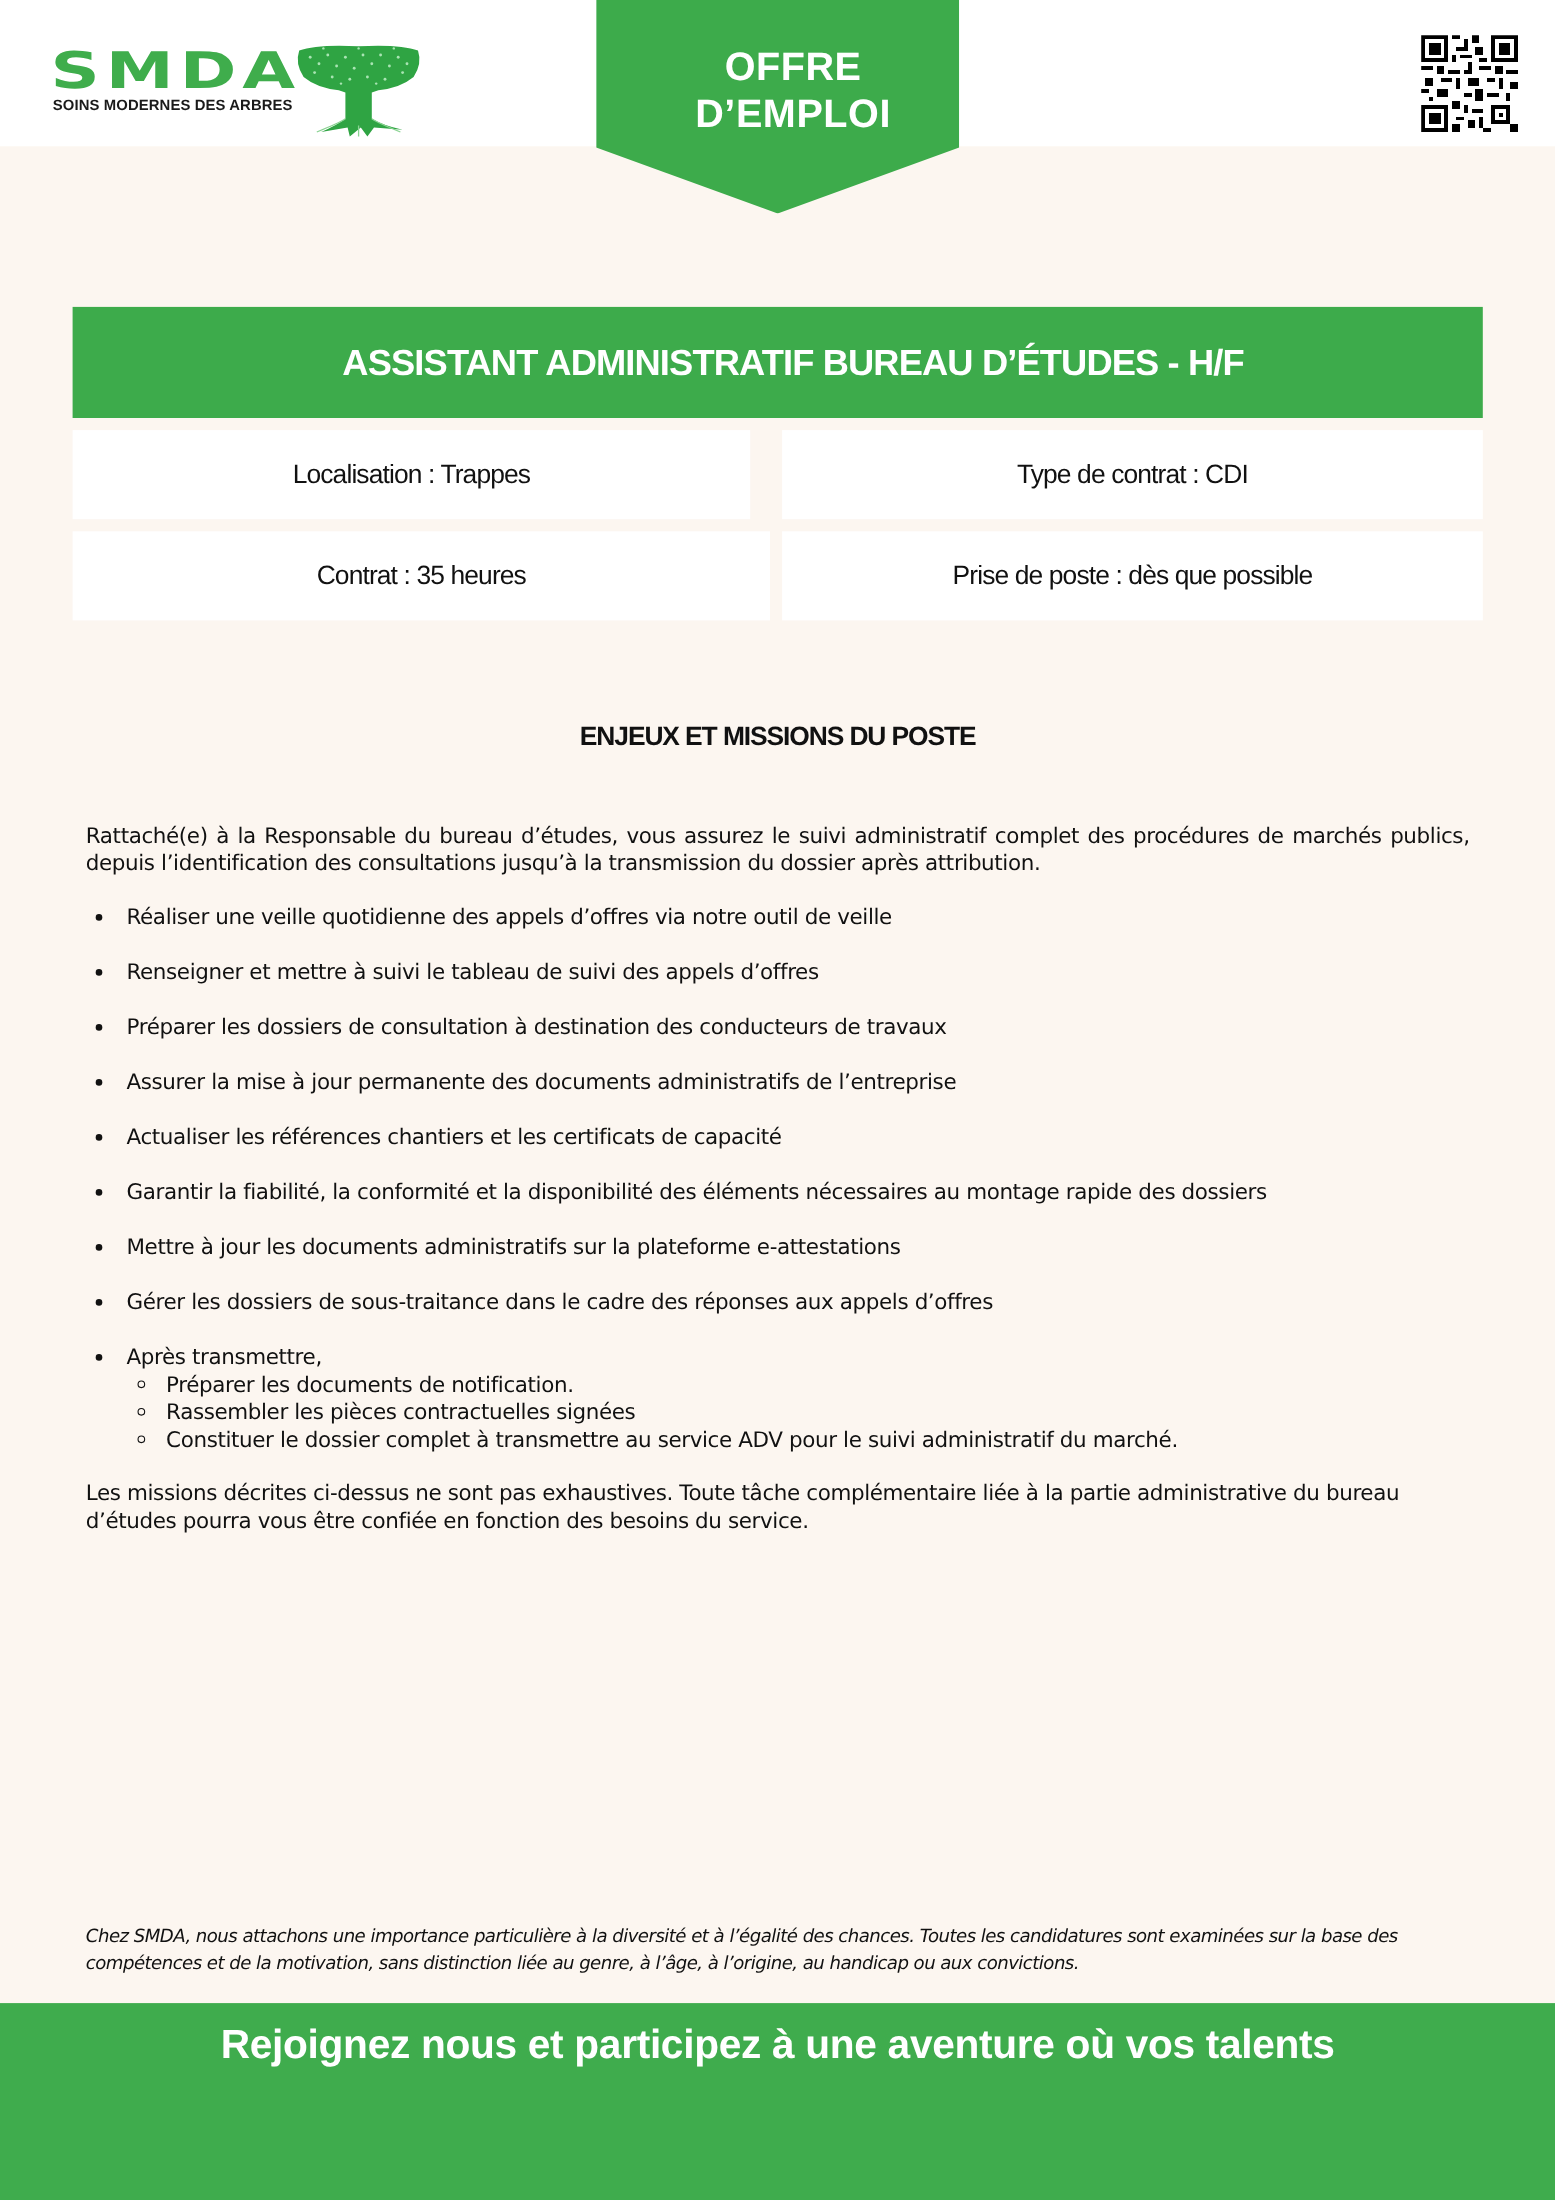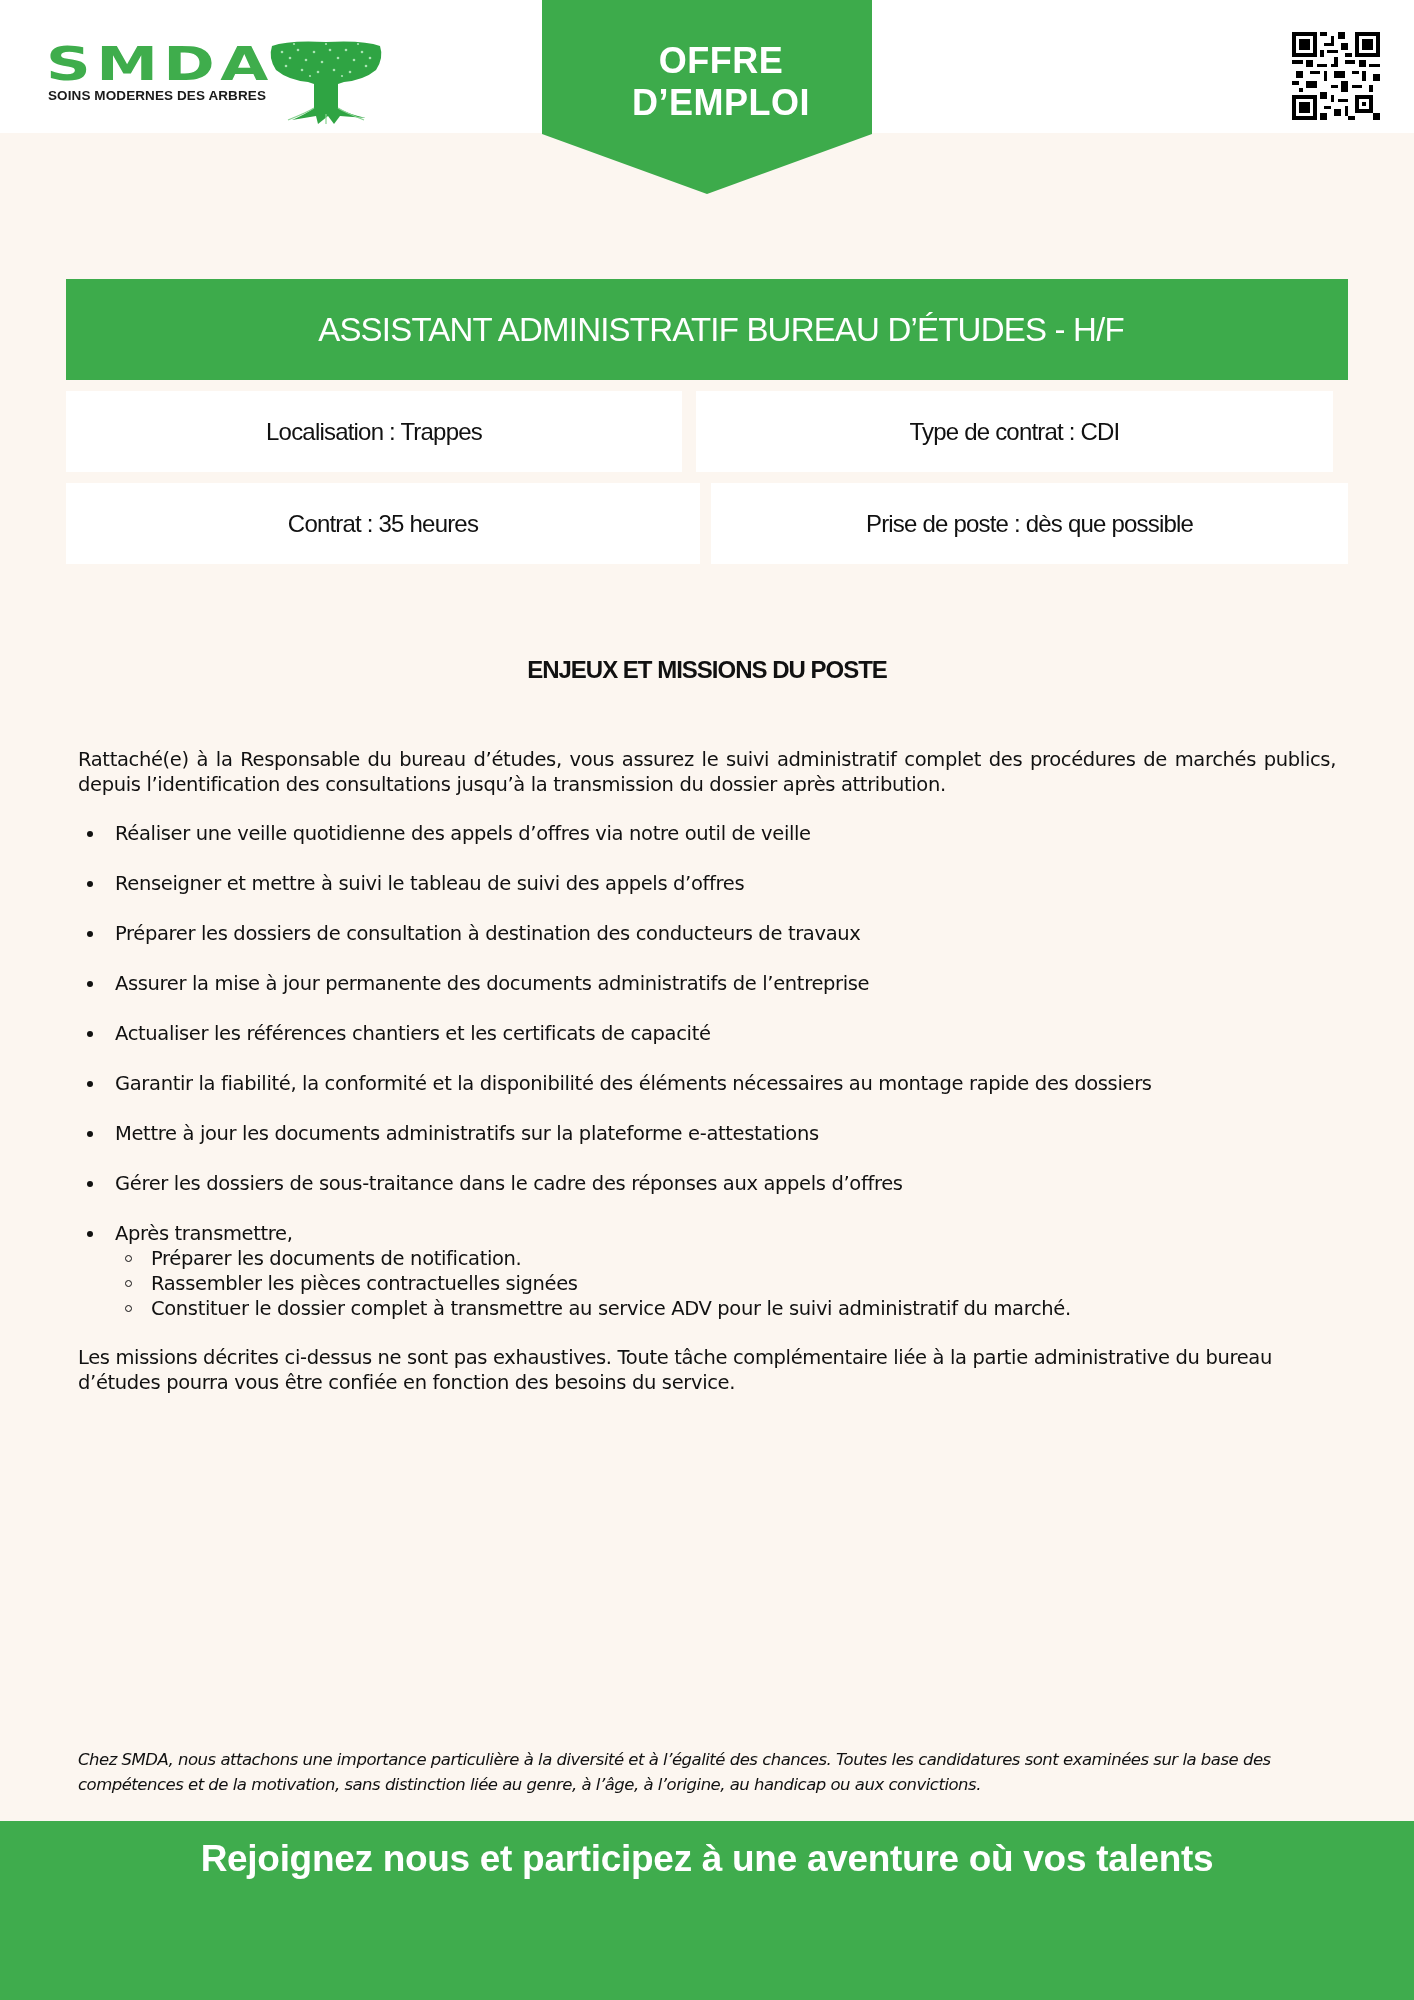--- a/index.html
+++ b/index.html
@@ -40,30 +40,30 @@
     font-family: "Liberation Sans", sans-serif; letter-spacing: 0.5px; padding-left: 28px;
   }
   .qr { position: absolute; left: 1292px; top: 32px; width: 88px; height: 88px; }
 
   .title-bar {
     position: absolute; left: 66px; top: 279px; width: 1282px; height: 101px;
     background: #3dab4b; color: #fff;
     display: flex; align-items: center; justify-content: center;
   }
   .title-bar span {
-    font-family: "Liberation Sans", sans-serif; font-weight: normal;
+    font-family: "Liberation Sans", sans-serif; font-weight: bold;
     font-size: 33px; letter-spacing: -0.8px; margin-left: 28px;
   }
   .cell {
     position: absolute; height: 81px; background: #fff;
     display: flex; align-items: center; justify-content: center;
     font-family: "Liberation Sans", sans-serif; font-size: 24px; letter-spacing: -0.8px; color: #111;
   }
   .c1 { left: 66px;  top: 391px; width: 616px; }
-  .c2 { left: 696px; top: 391px; width: 637px; }
+  .c2 { left: 711px; top: 391px; width: 637px; }
   .c3 { left: 66px;  top: 483px; width: 634px; }
   .c4 { left: 711px; top: 483px; width: 637px; }
 
   .section-title {
     position: absolute; left: 0; top: 656px; width: 1414px; text-align: center;
     font-family: "Liberation Sans", sans-serif; font-weight: bold; font-size: 24px;
     letter-spacing: -1px; color: #111;
   }
   .content {
     position: absolute; left: 78px; top: 747px; width: 1258px;

